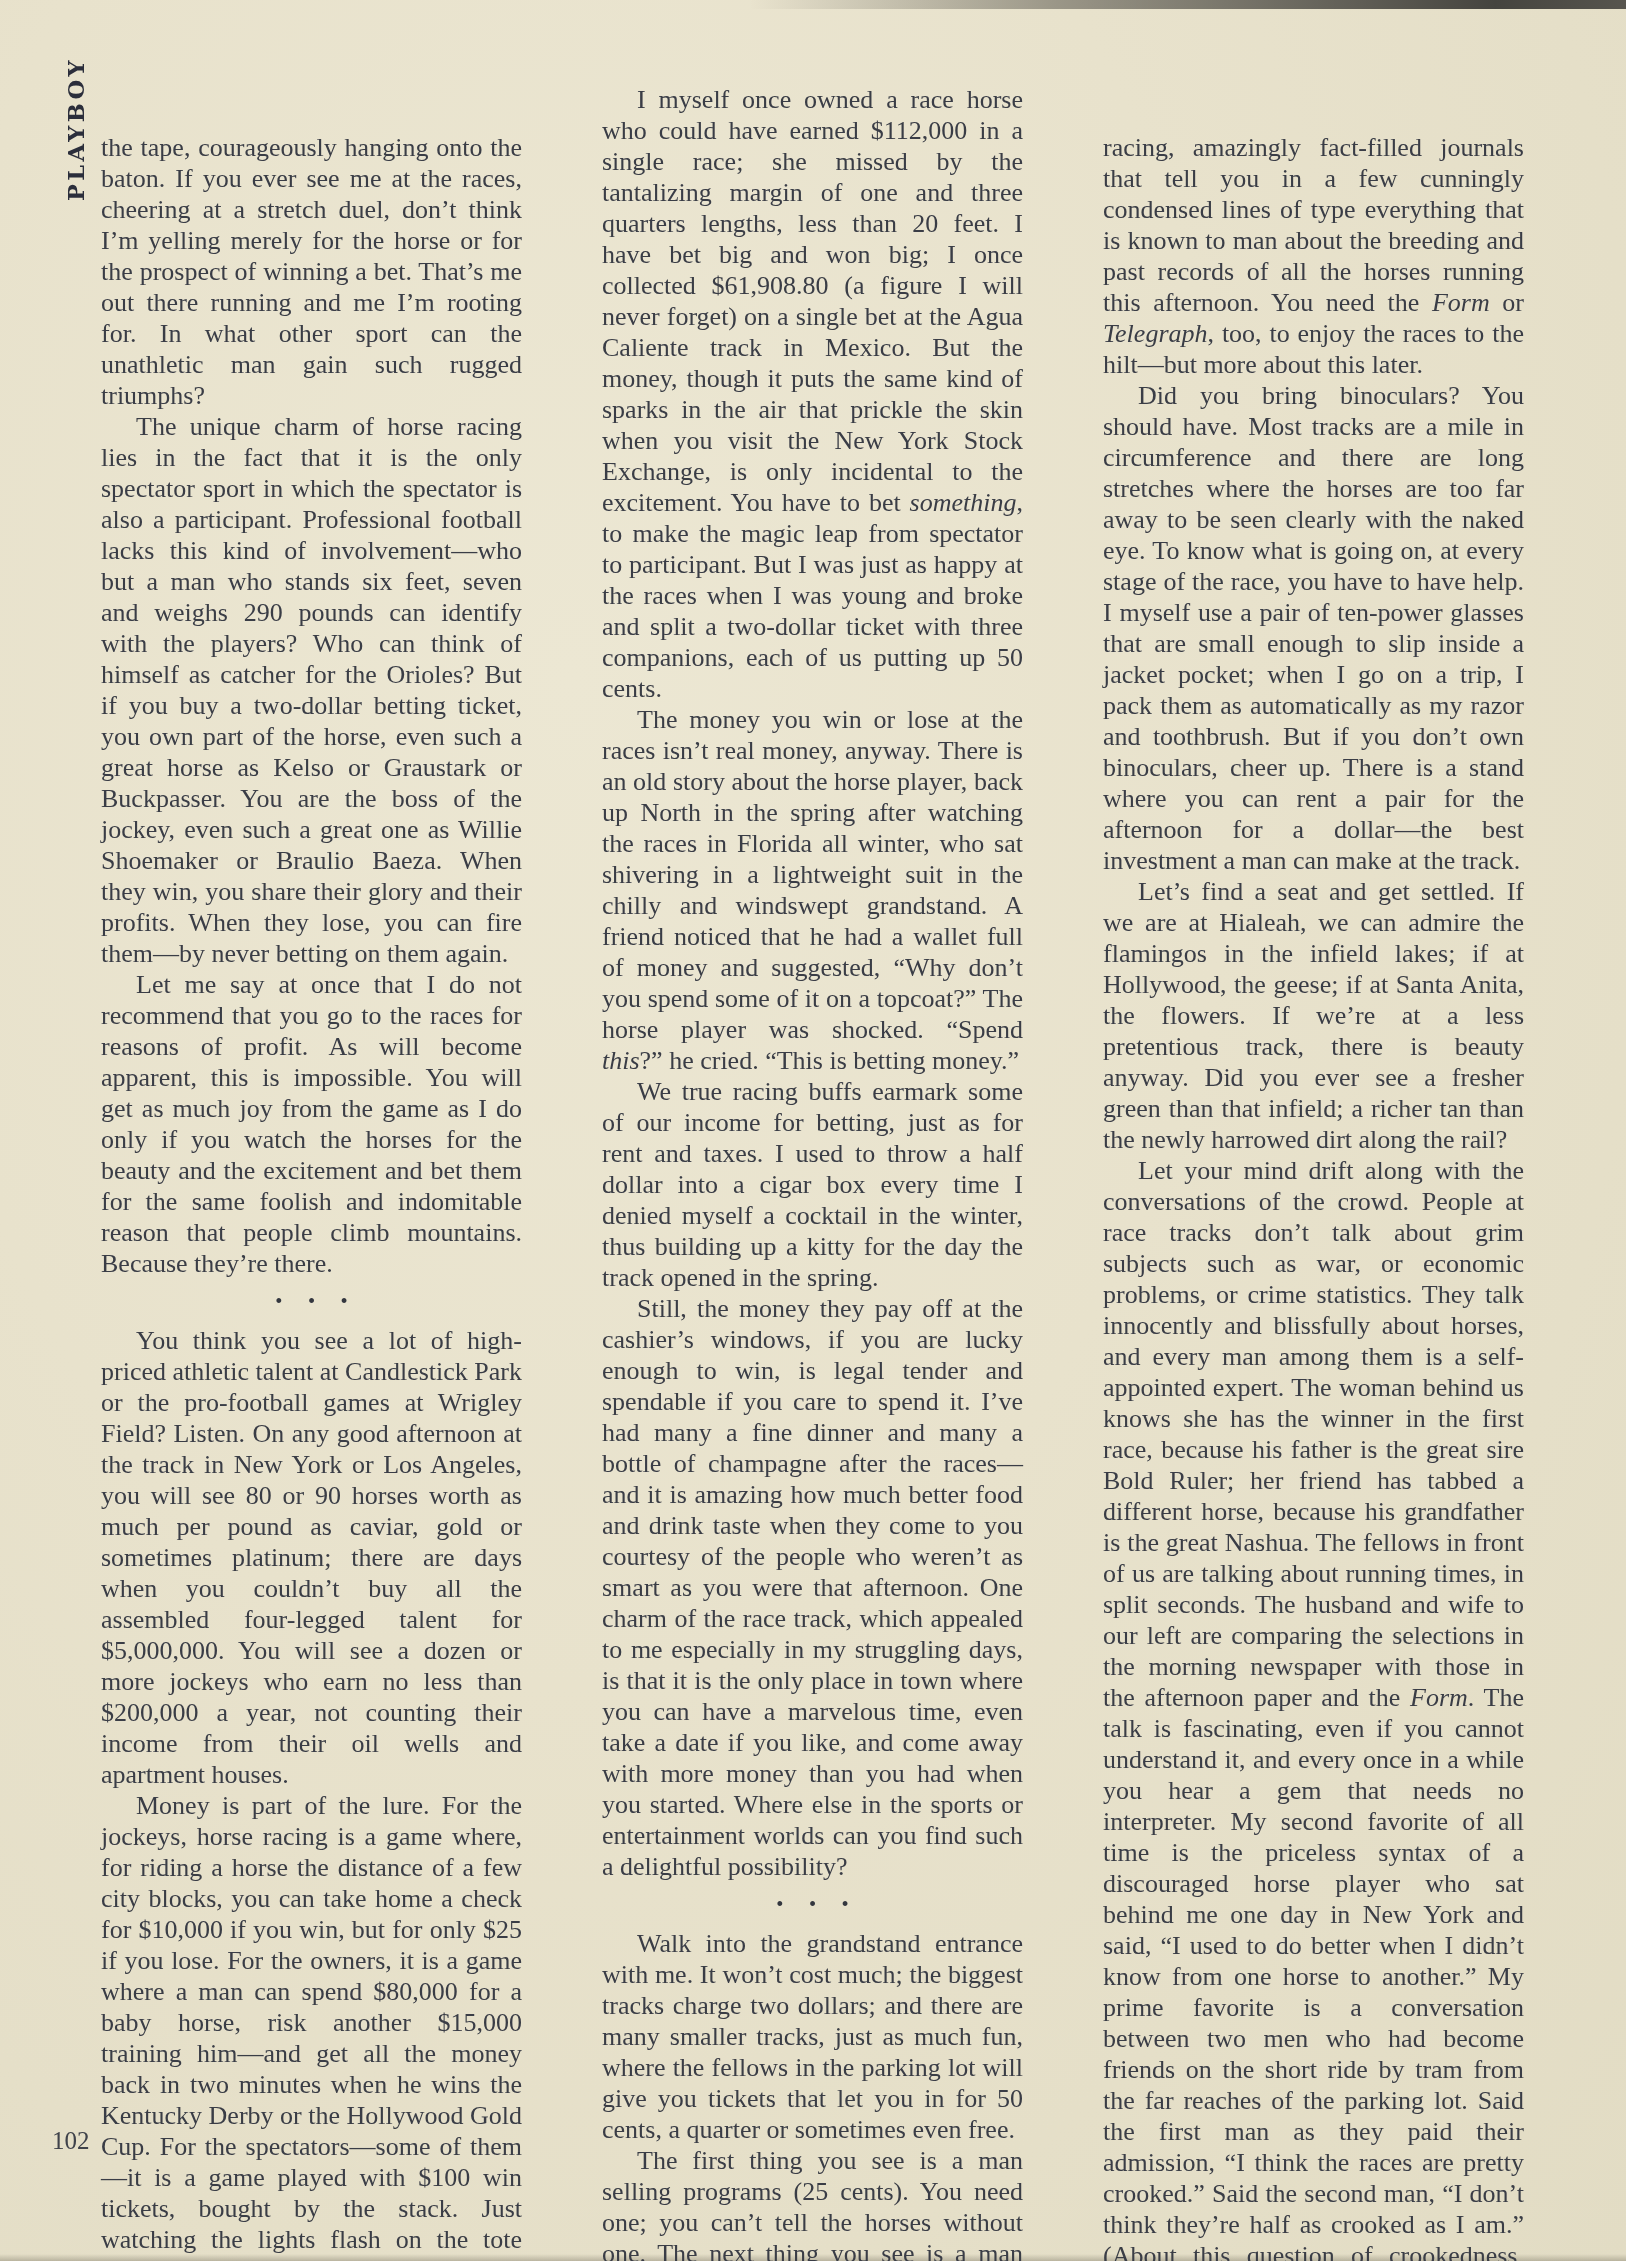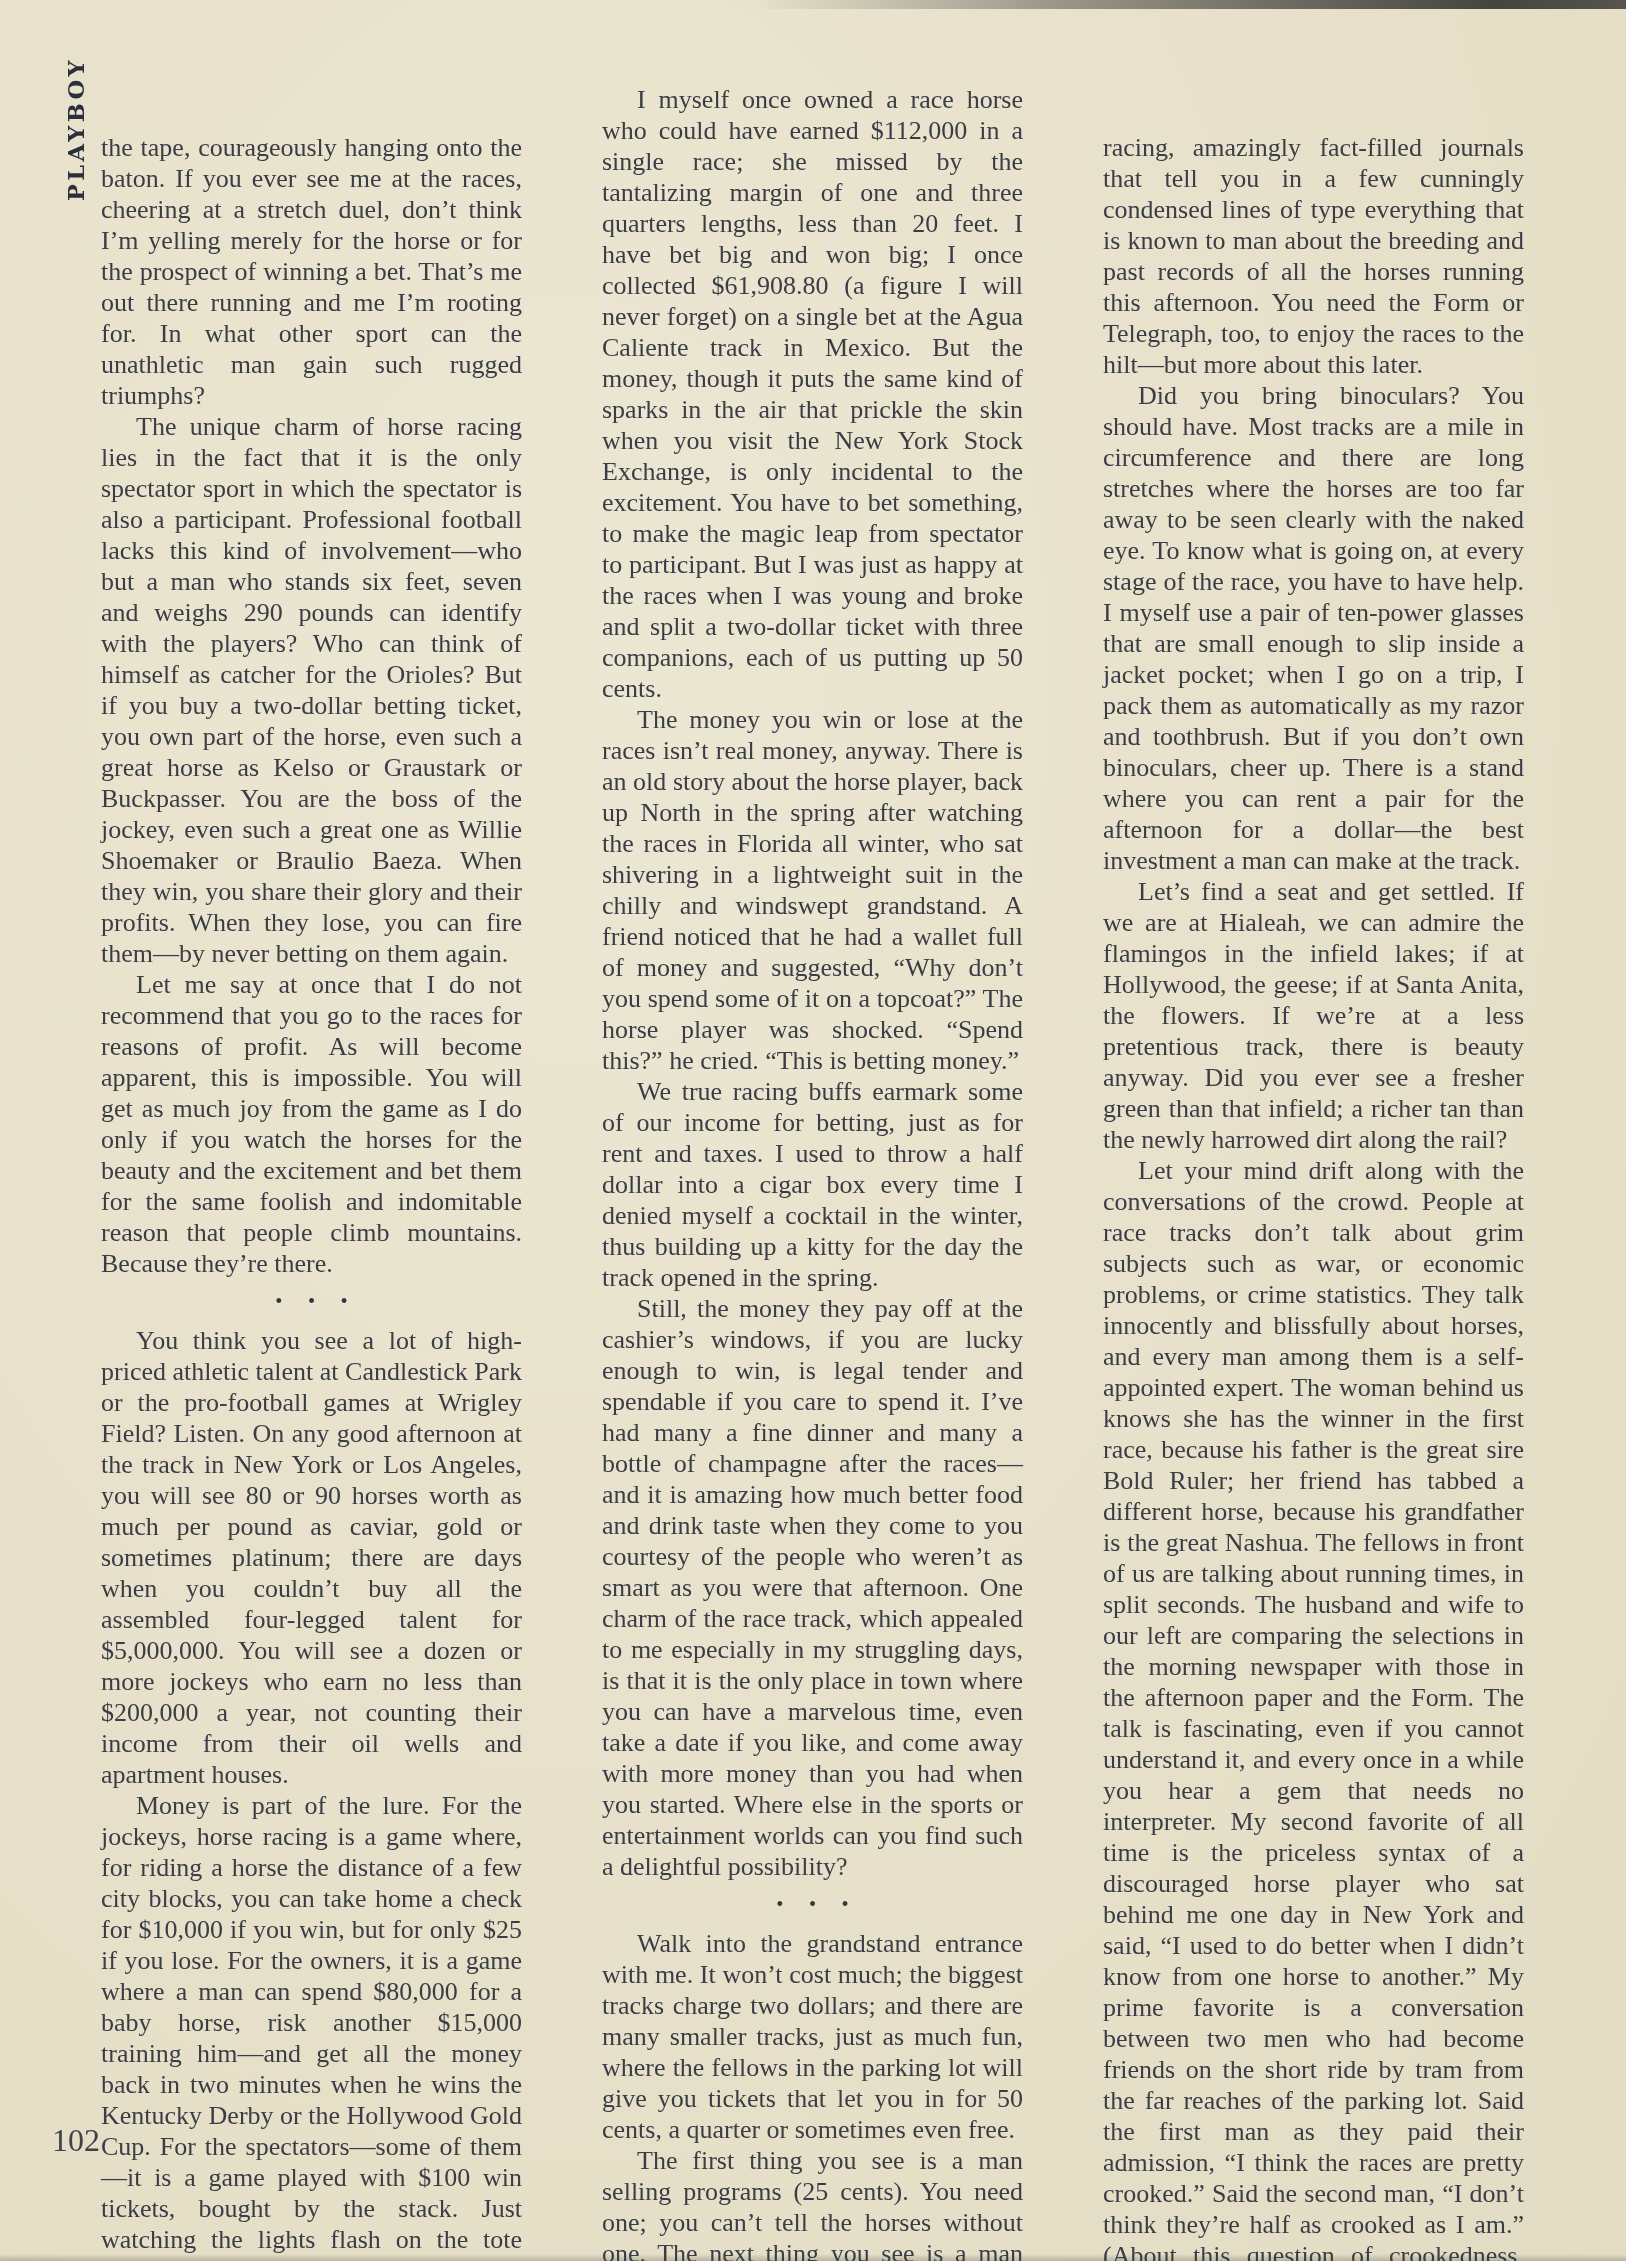--- a/index.html
+++ b/index.html
@@ -34,29 +34,29 @@
     display:flex; gap:80px;
   }
   .column {
     width:421px;
     font-size:26px; line-height:31px;
     text-align:justify;
     color:#3a3d46;
   }
   .para { margin:0; text-indent:35px; }
   .para.noindent { text-indent:0;margin-top:48px; }
-  .it { }
+  .it { font-style:italic; }
   .dots {
     text-align:center; text-indent:0;
     font-size:20.4px; word-spacing:20.4px;
     margin:6.8px 0 8.2px 0; color:#34373f;
   }
   .page-number {
     position:absolute; left:52px; top:2125px;
-    font-size:32px; color:#3f424a; line-height:31px;
+    font-size:25px; color:#3f424a; line-height:31px;
   }
 </style>
 </head>
 <body>
 
 <div class="page">
   <div class="edge-top"></div>
   <div class="edge-bottom"></div>
 
   <div class="brand">

